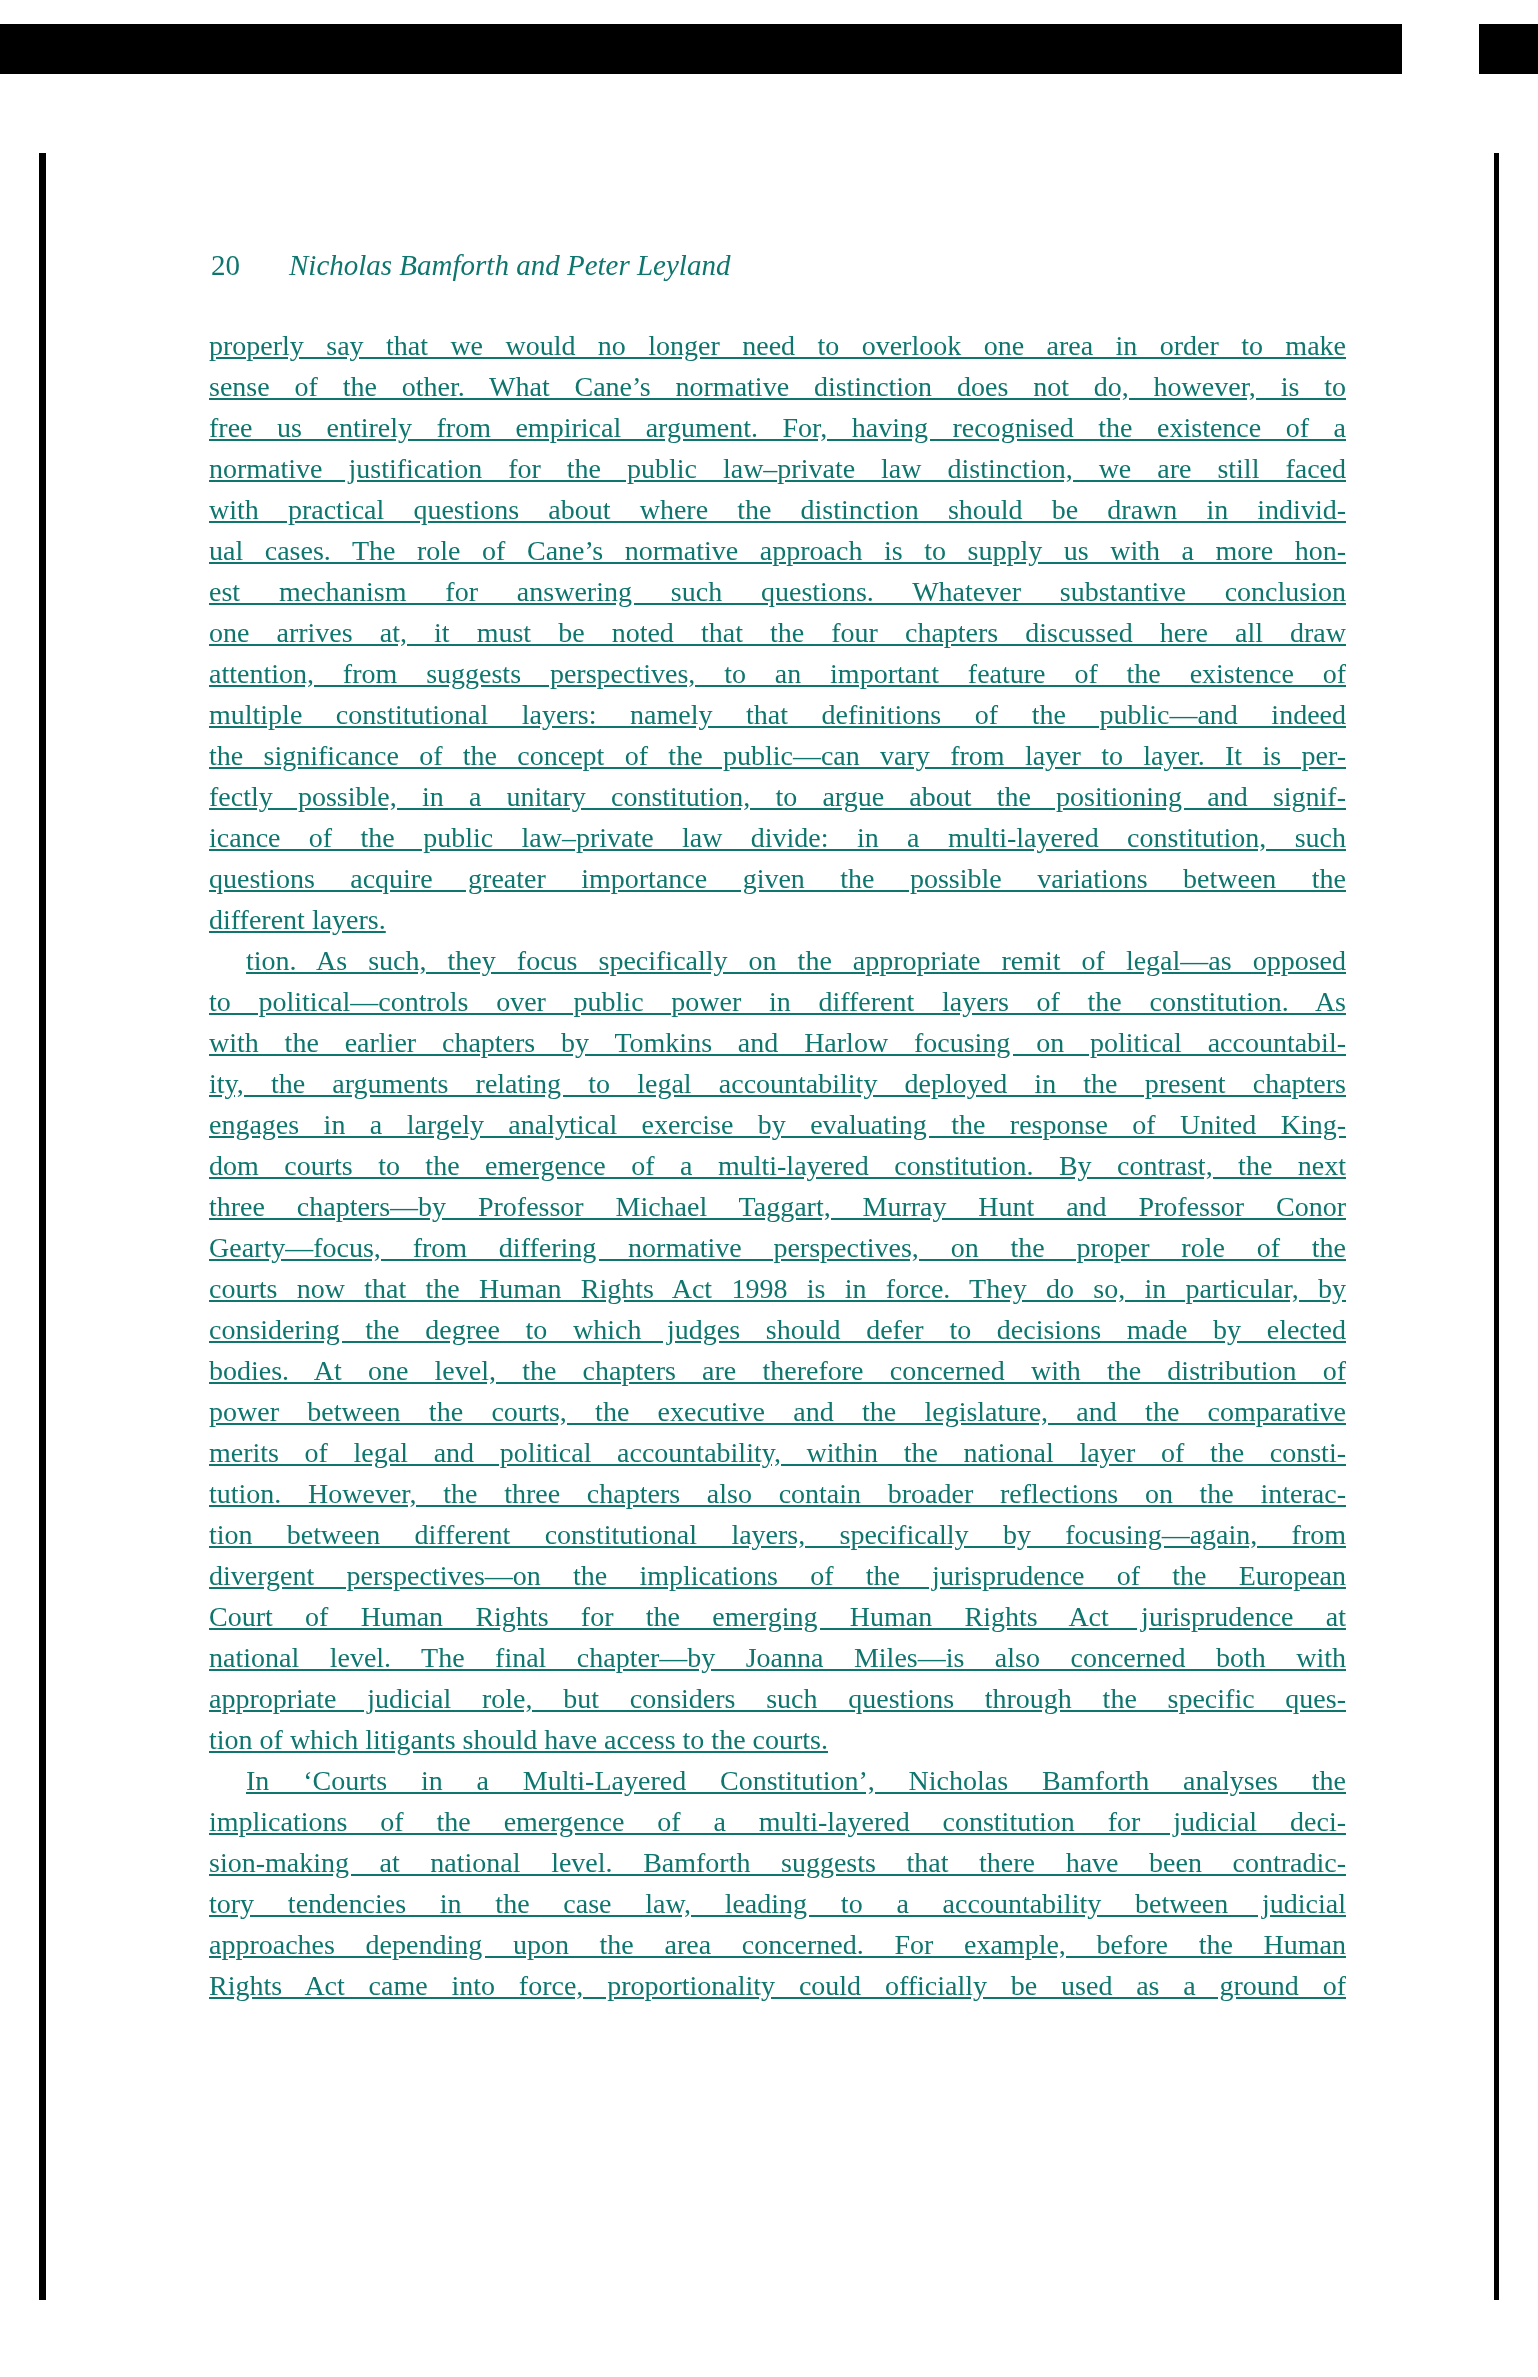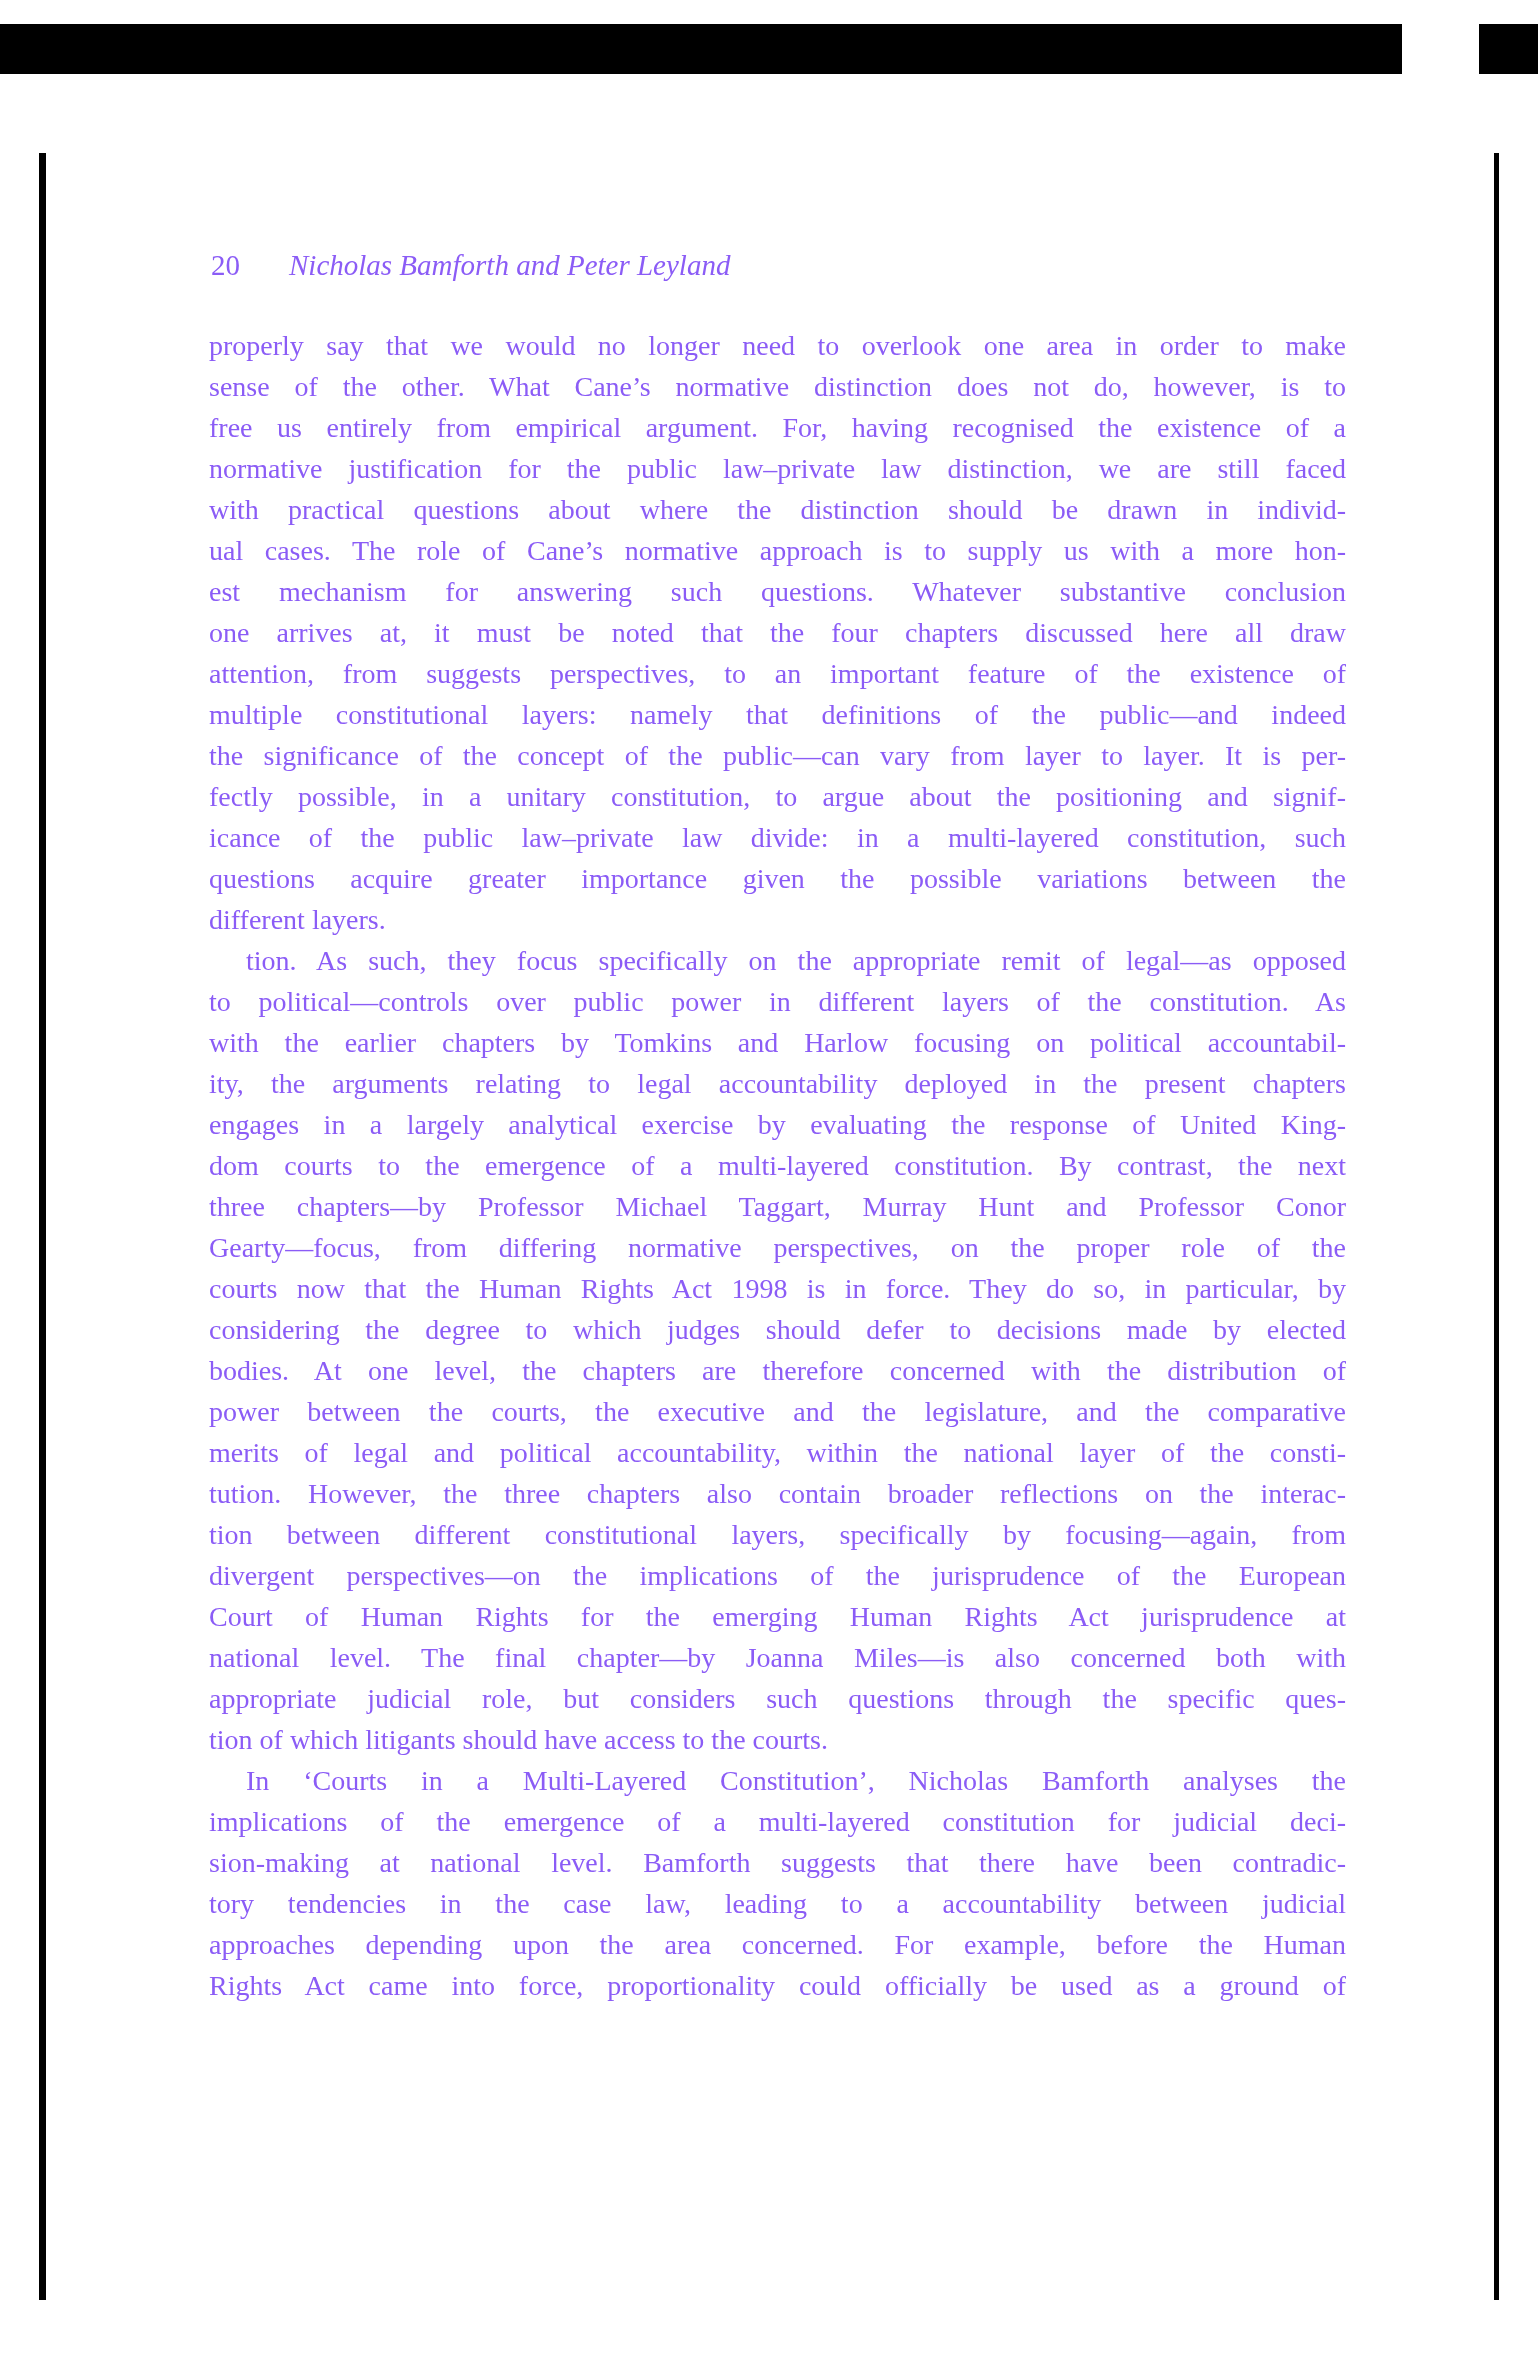--- a/index.html
+++ b/index.html
@@ -1,21 +1,21 @@
 <!DOCTYPE html>
 <html style="font-size:13px"><head>
 <meta charset="utf-8">
 <style>
   html, body { margin: 0; padding: 0; background: #ffffff; }
   .page {
     position: relative;
     width: 1538px;
     height: 2377px;
     background: #ffffff;
-    color: #8b5cf6;
+    color: #0f766e;
     font-family: "Liberation Serif", serif;
     overflow: hidden;
   }
   
   .top-bar {
     position: absolute; left: 0; top: 24px;
     width: 1402px; height: 50px; background: #000000;
   }
   .top-bar-right {
     position: absolute; left: 1479px; top: 24px;
@@ -33,21 +33,21 @@
   .header {
     position: absolute; left: 211px; top: 245px;
     font-size: 29px; line-height: 41px; white-space: nowrap;
   }
   .header .pagenum { font-style: normal; }
   .header .authors { font-style: italic; margin-left: 49px; }
   
   .body-text {
     position: absolute; left: 209px; top: 325px;
     width: 1137px;
-    font-size: 28px; line-height: 41px;
+    font-size: 28px; line-height: 41px; text-decoration: underline;
   }
   .line {
     height: 41px;
     overflow: hidden;
     text-align: justify;
     text-align-last: justify;
   }
   .line.last {
     text-align-last: left;
   }

